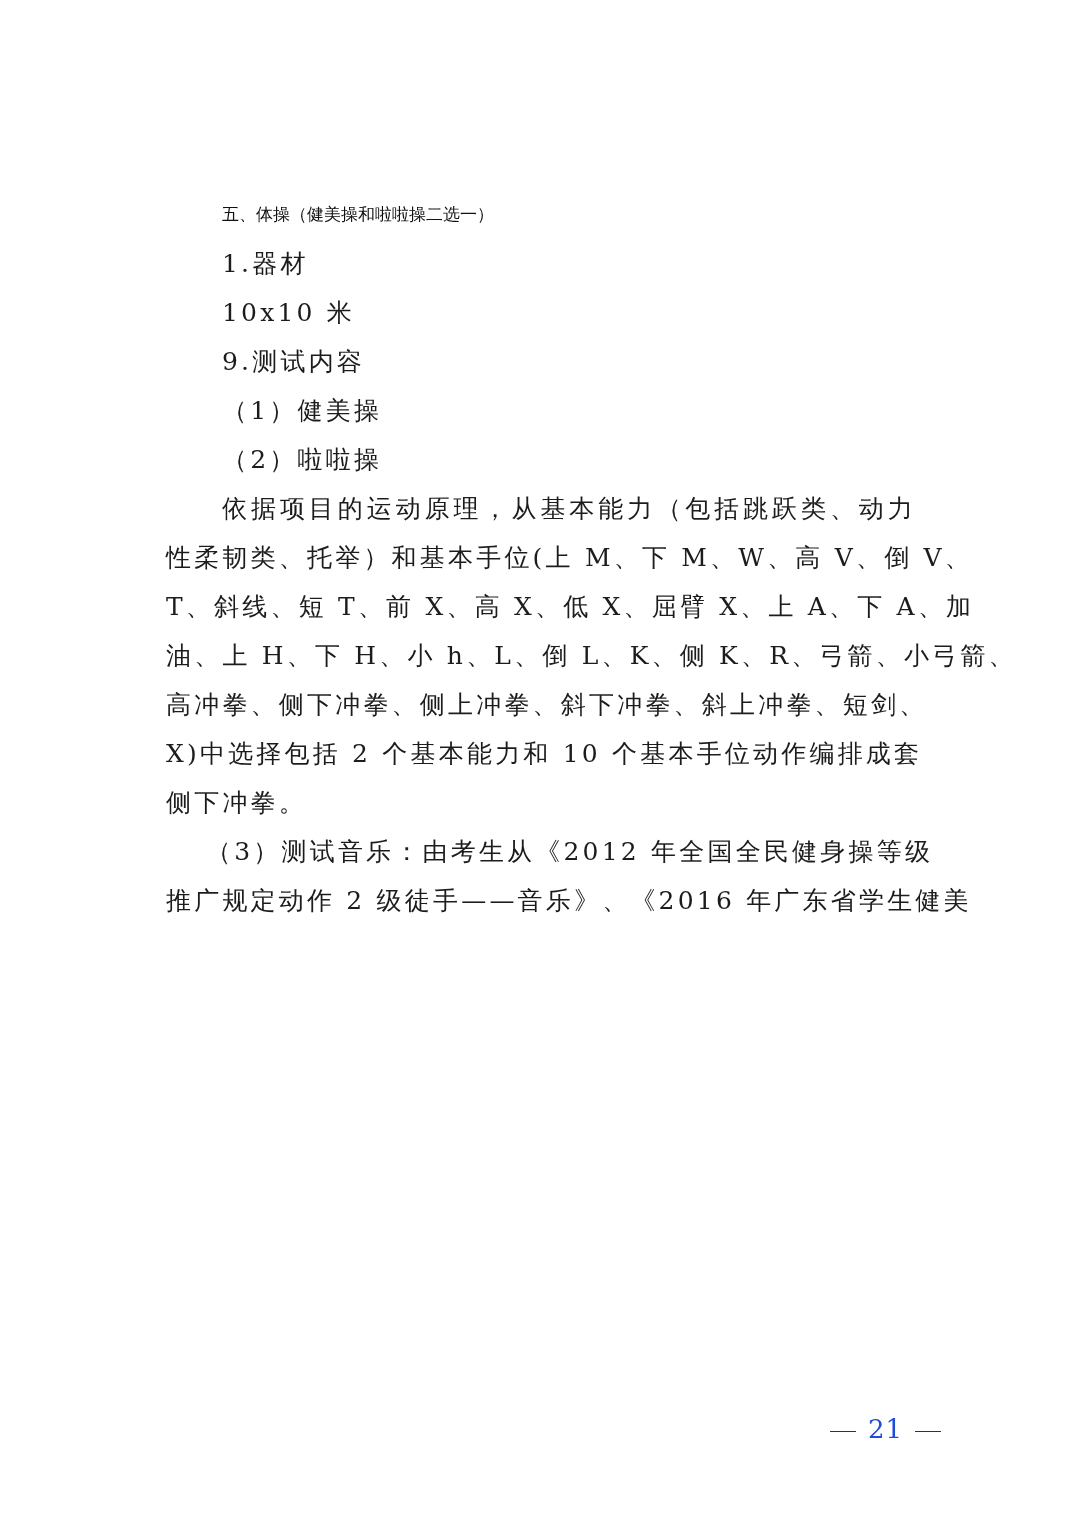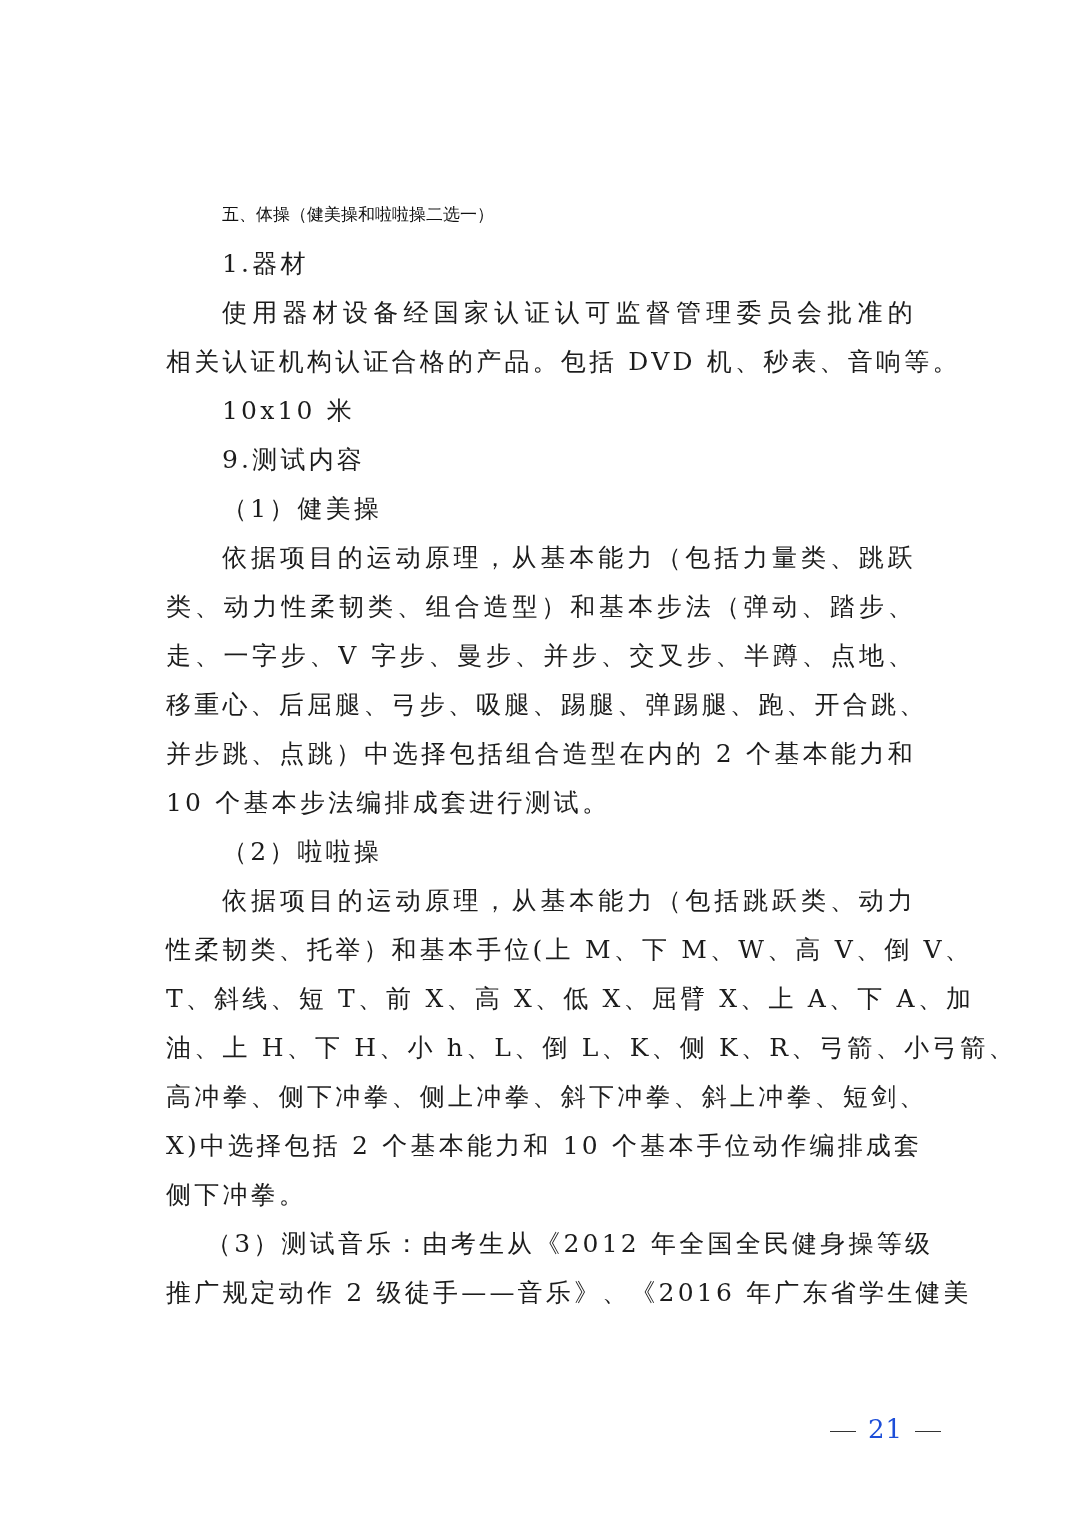--- a/index.html
+++ b/index.html
@@ -83,38 +83,26 @@
   </style>
 </head>
 <body>
 
 <div class="page">
   <div class="content">
 
     <div class="heading">五、体操（健美操和啦啦操二选一）</div>
 
     <div class="line indent">1.器材</div>
-    <div class="para">
-      <div class="line indent">使用器材设备经国家认证认可监督管理委员会批准的</div>
-      <div class="line last">相关认证机构认证合格的产品。包括 DVD 机、秒表、音响等。</div>
-    </div>
 
     <div class="line indent">10x10 米</div>
 
     <div class="line indent">9.测试内容</div>
 
     <div class="line indent">（1）健美操</div>
-    <div class="para">
-      <div class="line indent">依据项目的运动原理，从基本能力（包括力量类、跳跃</div>
-      <div class="line">类、动力性柔韧类、组合造型）和基本步法（弹动、踏步、</div>
-      <div class="line">走、一字步、V 字步、曼步、并步、交叉步、半蹲、点地、</div>
-      <div class="line">移重心、后屈腿、弓步、吸腿、踢腿、弹踢腿、跑、开合跳、</div>
-      <div class="line">并步跳、点跳）中选择包括组合造型在内的 2 个基本能力和</div>
-      <div class="line last">10 个基本步法编排成套进行测试。</div>
-    </div>
 
     <div class="line indent">（2）啦啦操</div>
     <div class="para">
       <div class="line indent">依据项目的运动原理，从基本能力（包括跳跃类、动力</div>
       <div class="line">性柔韧类、托举）和基本手位(上 M、下 M、W、高 V、倒 V、</div>
       <div class="line">T、斜线、短 T、前 X、高 X、低 X、屈臂 X、上 A、下 A、加</div>
       <div class="line">油、上 H、下 H、小 h、L、倒 L、K、侧 K、R、弓箭、小弓箭、</div>
       <div class="line">高冲拳、侧下冲拳、侧上冲拳、斜下冲拳、斜上冲拳、短剑、</div>
       <div class="line">X)中选择包括 2 个基本能力和 10 个基本手位动作编排成套</div>
       <div class="line last">侧下冲拳。</div>

